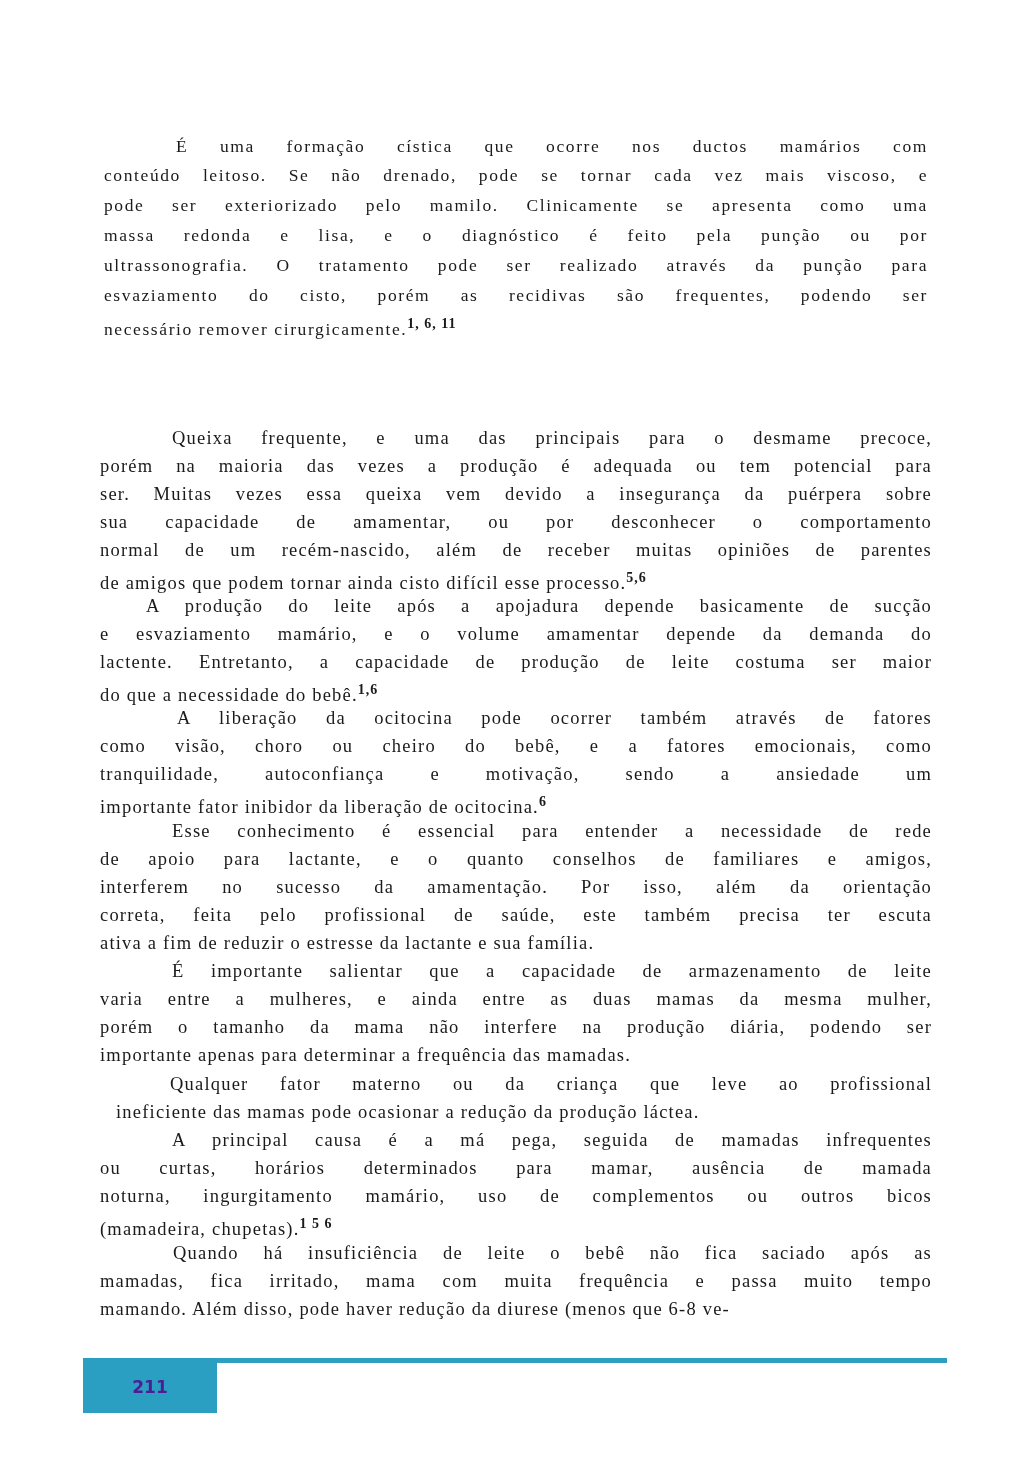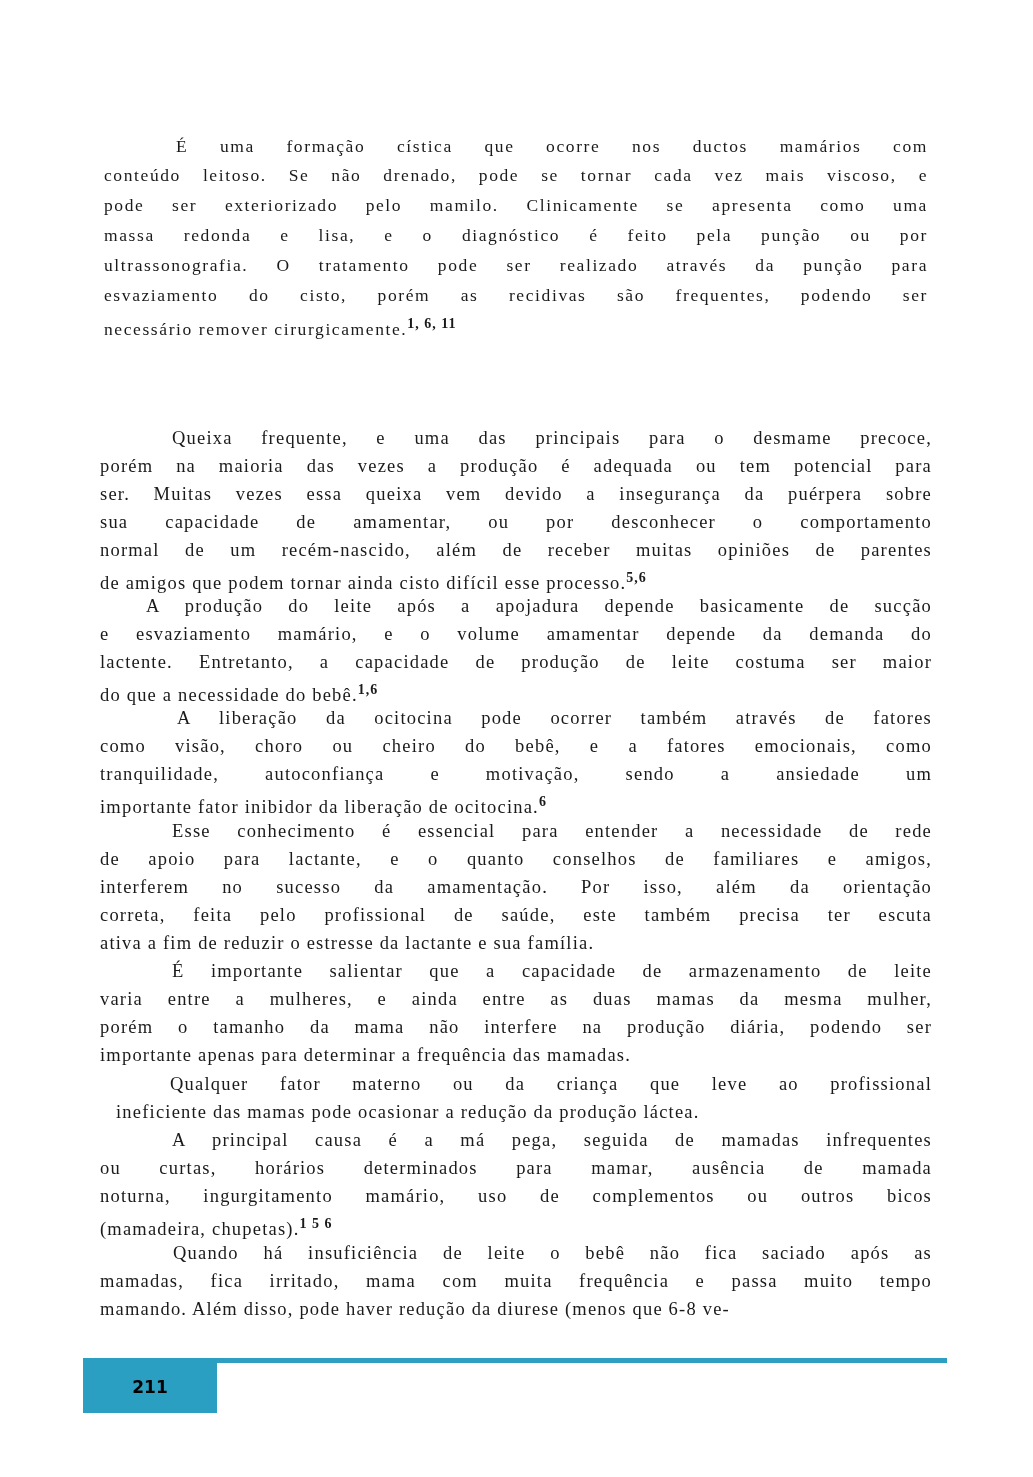--- a/index.html
+++ b/index.html
@@ -16,21 +16,21 @@
     white-space: nowrap; text-align: justify; text-align-last: justify;
     height: 26px; line-height: 26px;
   }
   .line.last { text-align-last: left; }
   .g .line { font-size: 17.5px; letter-spacing: 1.6px; }
   .b .line { font-size: 18.5px; letter-spacing: 1.2px; }
   sup { font-size: 14px; font-weight: bold; vertical-align: 7px; letter-spacing: 1px; }
   .footer-rule { position: absolute; left: 83px; top: 1358px; width: 864px; height: 5px; background: #2e9fc0; }
   .page-box {
     position: absolute; left: 83px; top: 1358px; width: 134px; height: 55px; background: #2b9fc1;
-    color: #000000; font-family: "DejaVu Sans", sans-serif; font-weight: bold; font-size: 17px;
+    color: #4c1d95; font-family: "DejaVu Sans", sans-serif; font-weight: bold; font-size: 17px;
     display: flex; align-items: center; justify-content: center; padding-top: 3px; box-sizing: border-box;
   }
 </style>
 </head>
 <body>
 
 <div class="page">
 
 
   <div class="g">

